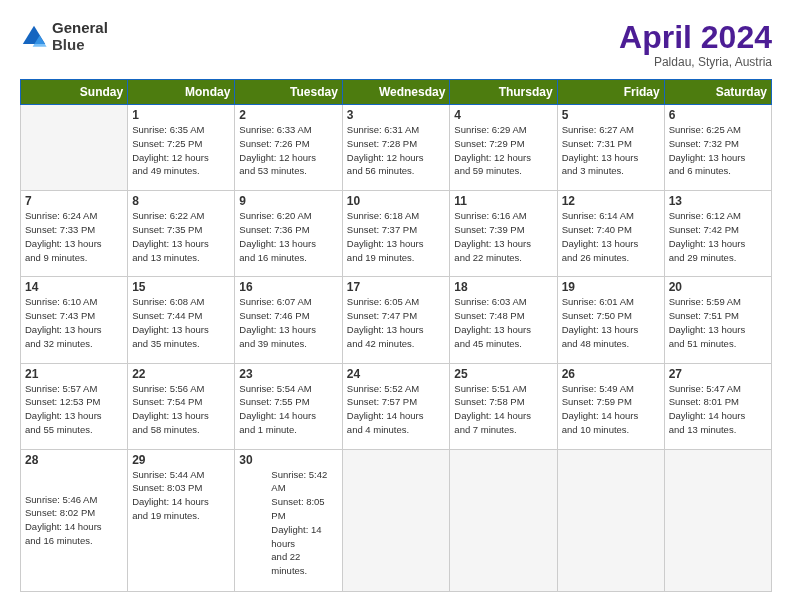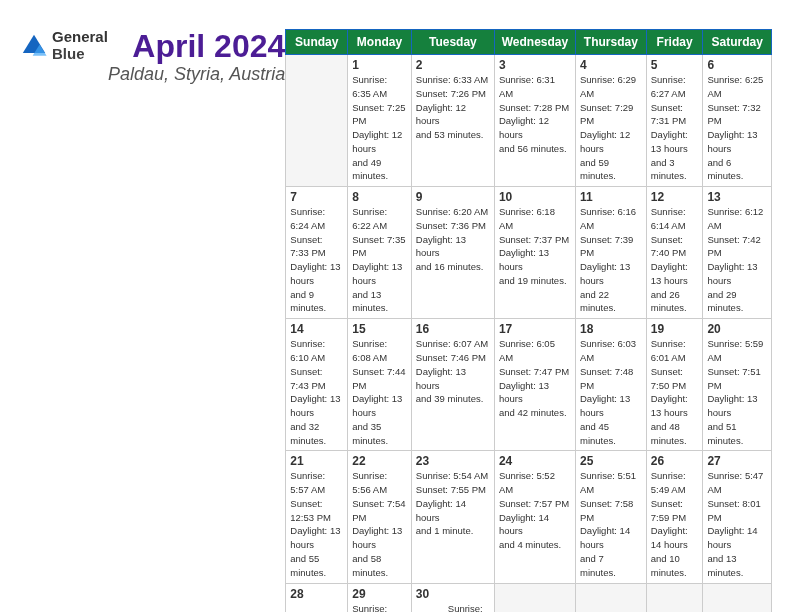--- a/index.html
+++ b/index.html
@@ -6,23 +6,23 @@
     body {
       width: 792px;
       height: 612px;
       font-family: Arial, sans-serif;
       background: #fff;
       overflow: hidden;
     }
     .page {
       width: 792px;
       height: 612px;
-      padding: 29px 20px;
+      padding: 20px 20px;
       display: flex;
-      flex-direction: row;
+      flex-direction: column;
     }
     .header {
       display: flex;
       align-items: flex-start;
       justify-content: space-between;
       margin-bottom: 10px;
     }
     .logo {
       display: flex;
       align-items: center;
@@ -50,35 +50,34 @@
     .title-block {
       text-align: right;
     }
     .cal-title {
       font-size: 32px;
       font-weight: bold;
       color: #4c1d95;
       line-height: 1.1;
     }
     .cal-subtitle {
-      font-size: 18px;
+      font-size: 12px;
       color: #555;
-      font-style: italic;
     }
     .calendar-table {
       width: 100%;
       border-collapse: collapse;
       flex: 1;
       font-size: 10.5px;
     }
     .calendar-table th {
-      background: #15803d;
+      background: #4d7c0f;
       color: #fff;
       padding: 5px 4px;
-      text-align: center;
+      text-align: right;
       font-size: 12px;
       font-weight: bold;
       border: 1px solid #1565c0;
     }
     .calendar-table td {
       border: 1px solid #ccc;
       vertical-align: top;
       padding: 3px 4px;
       width: 108px;
       height: 80px;

